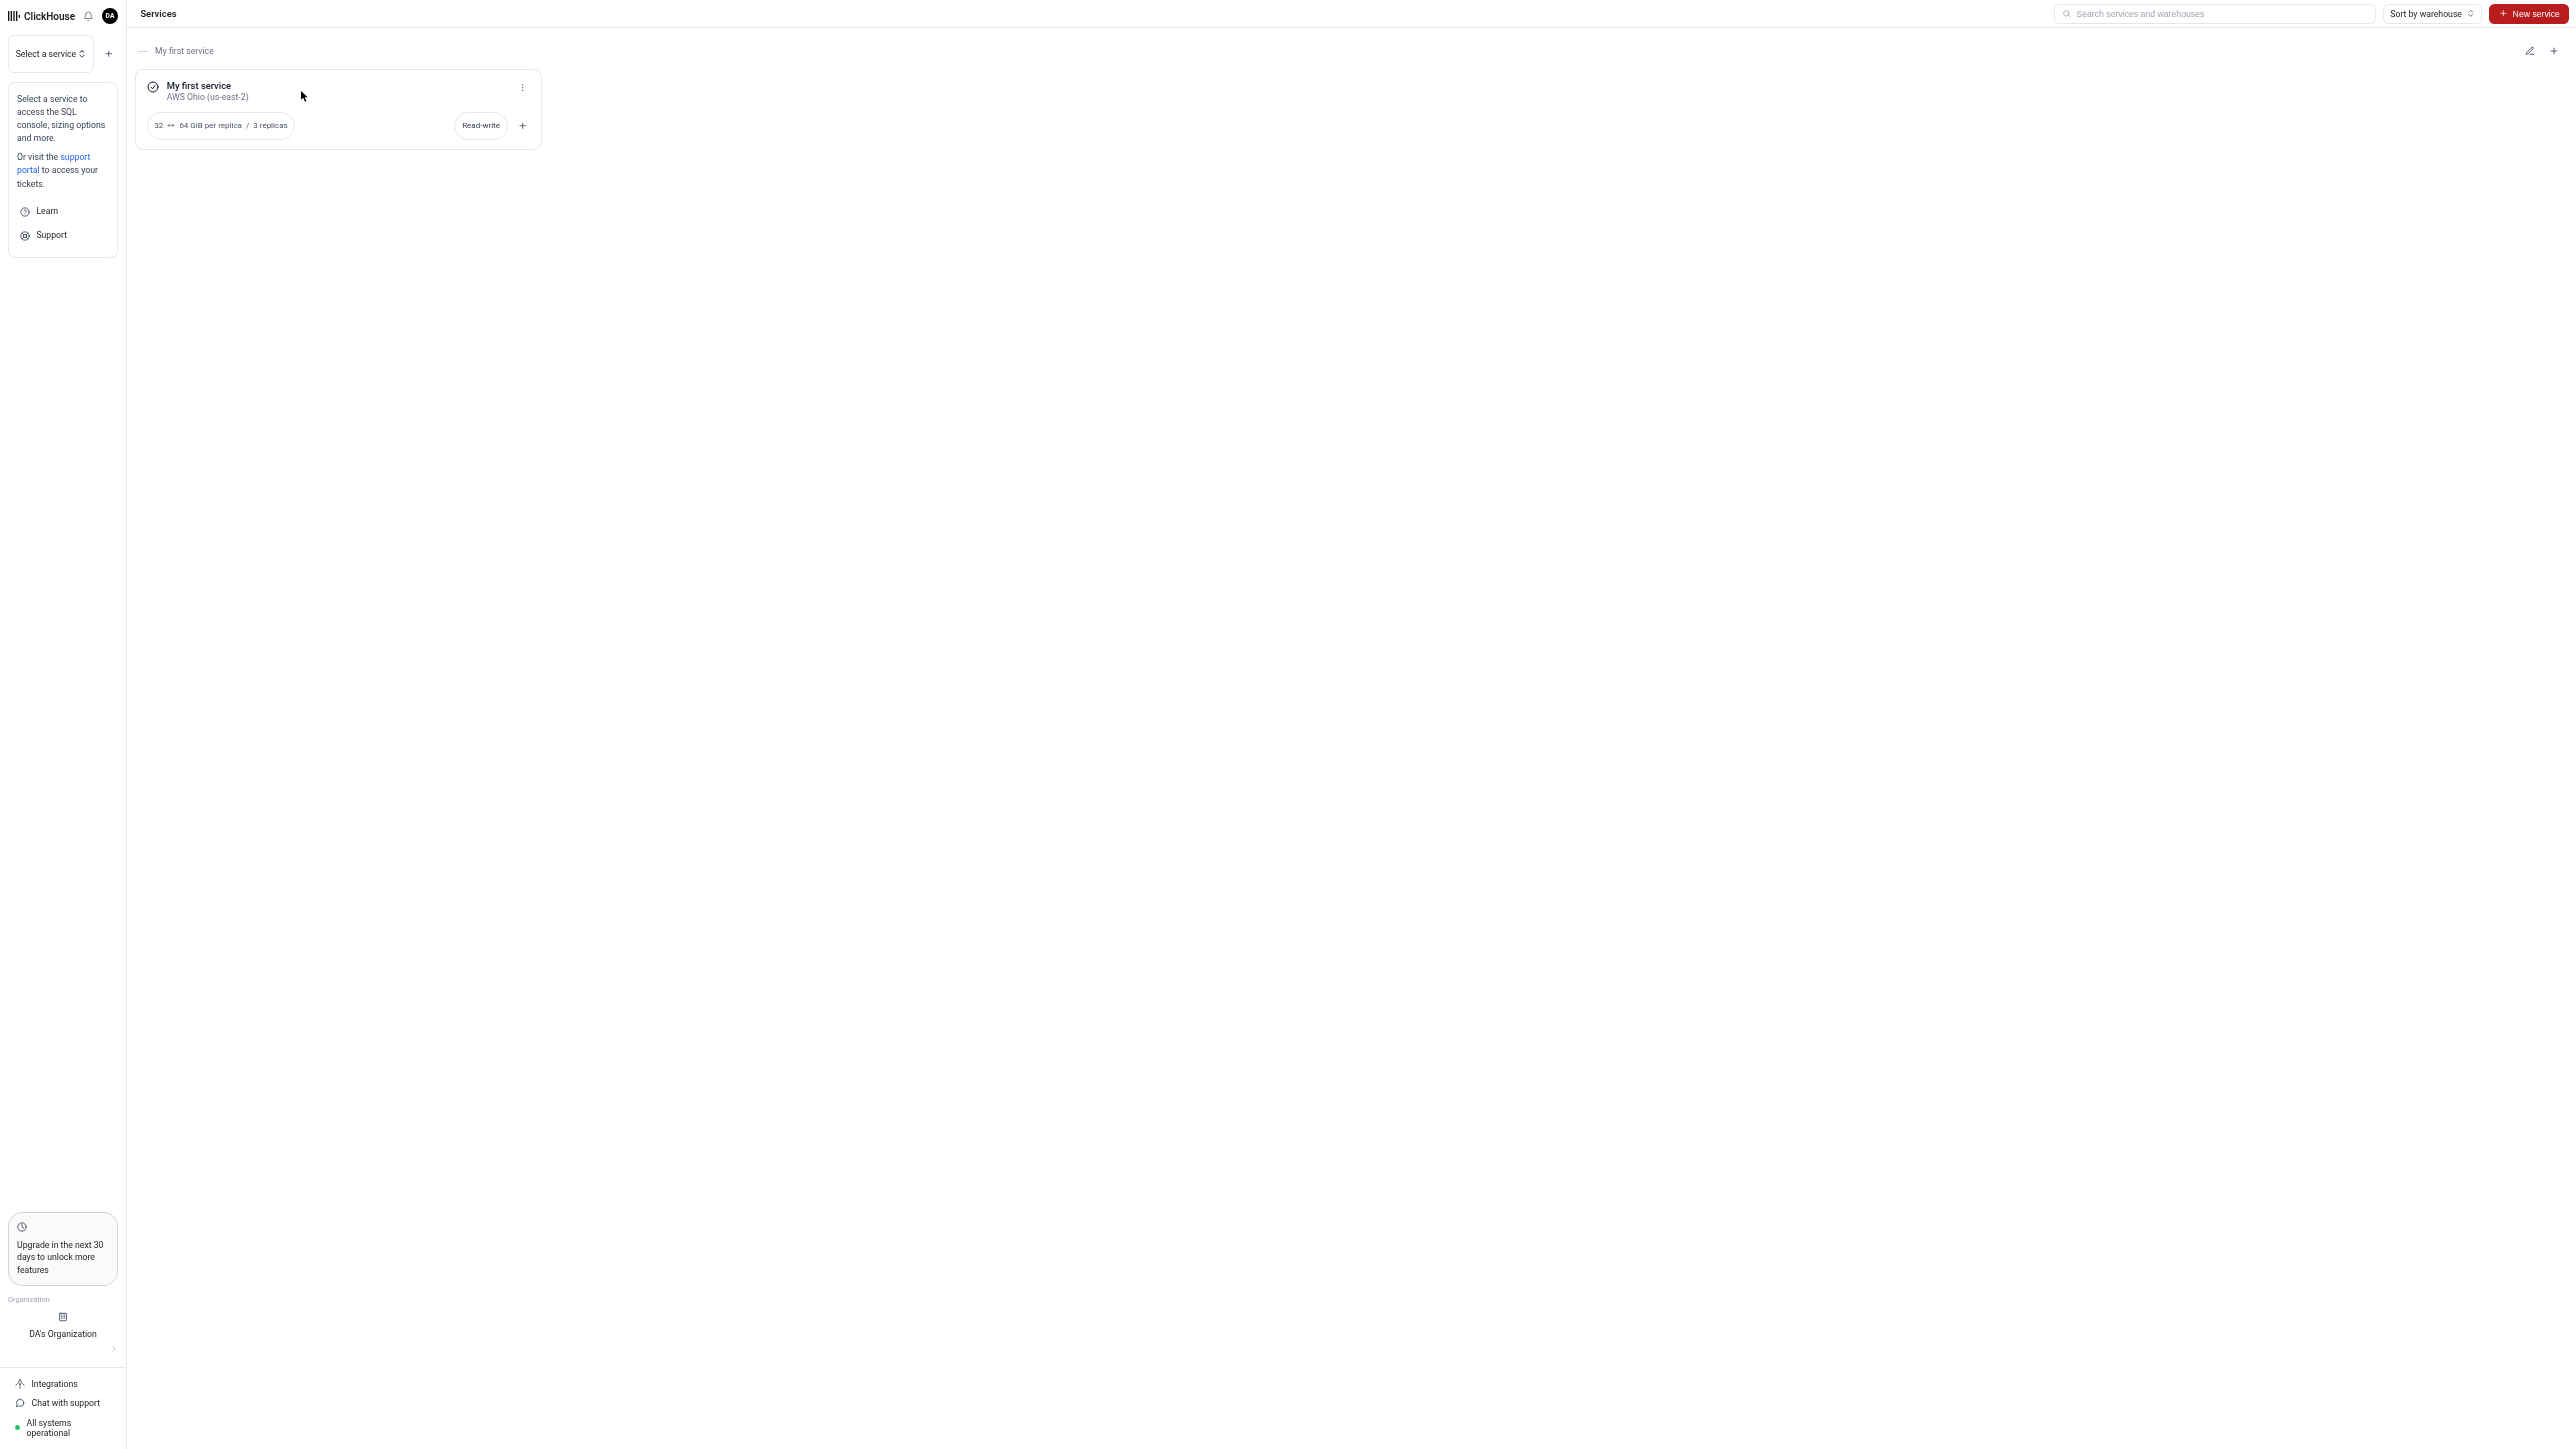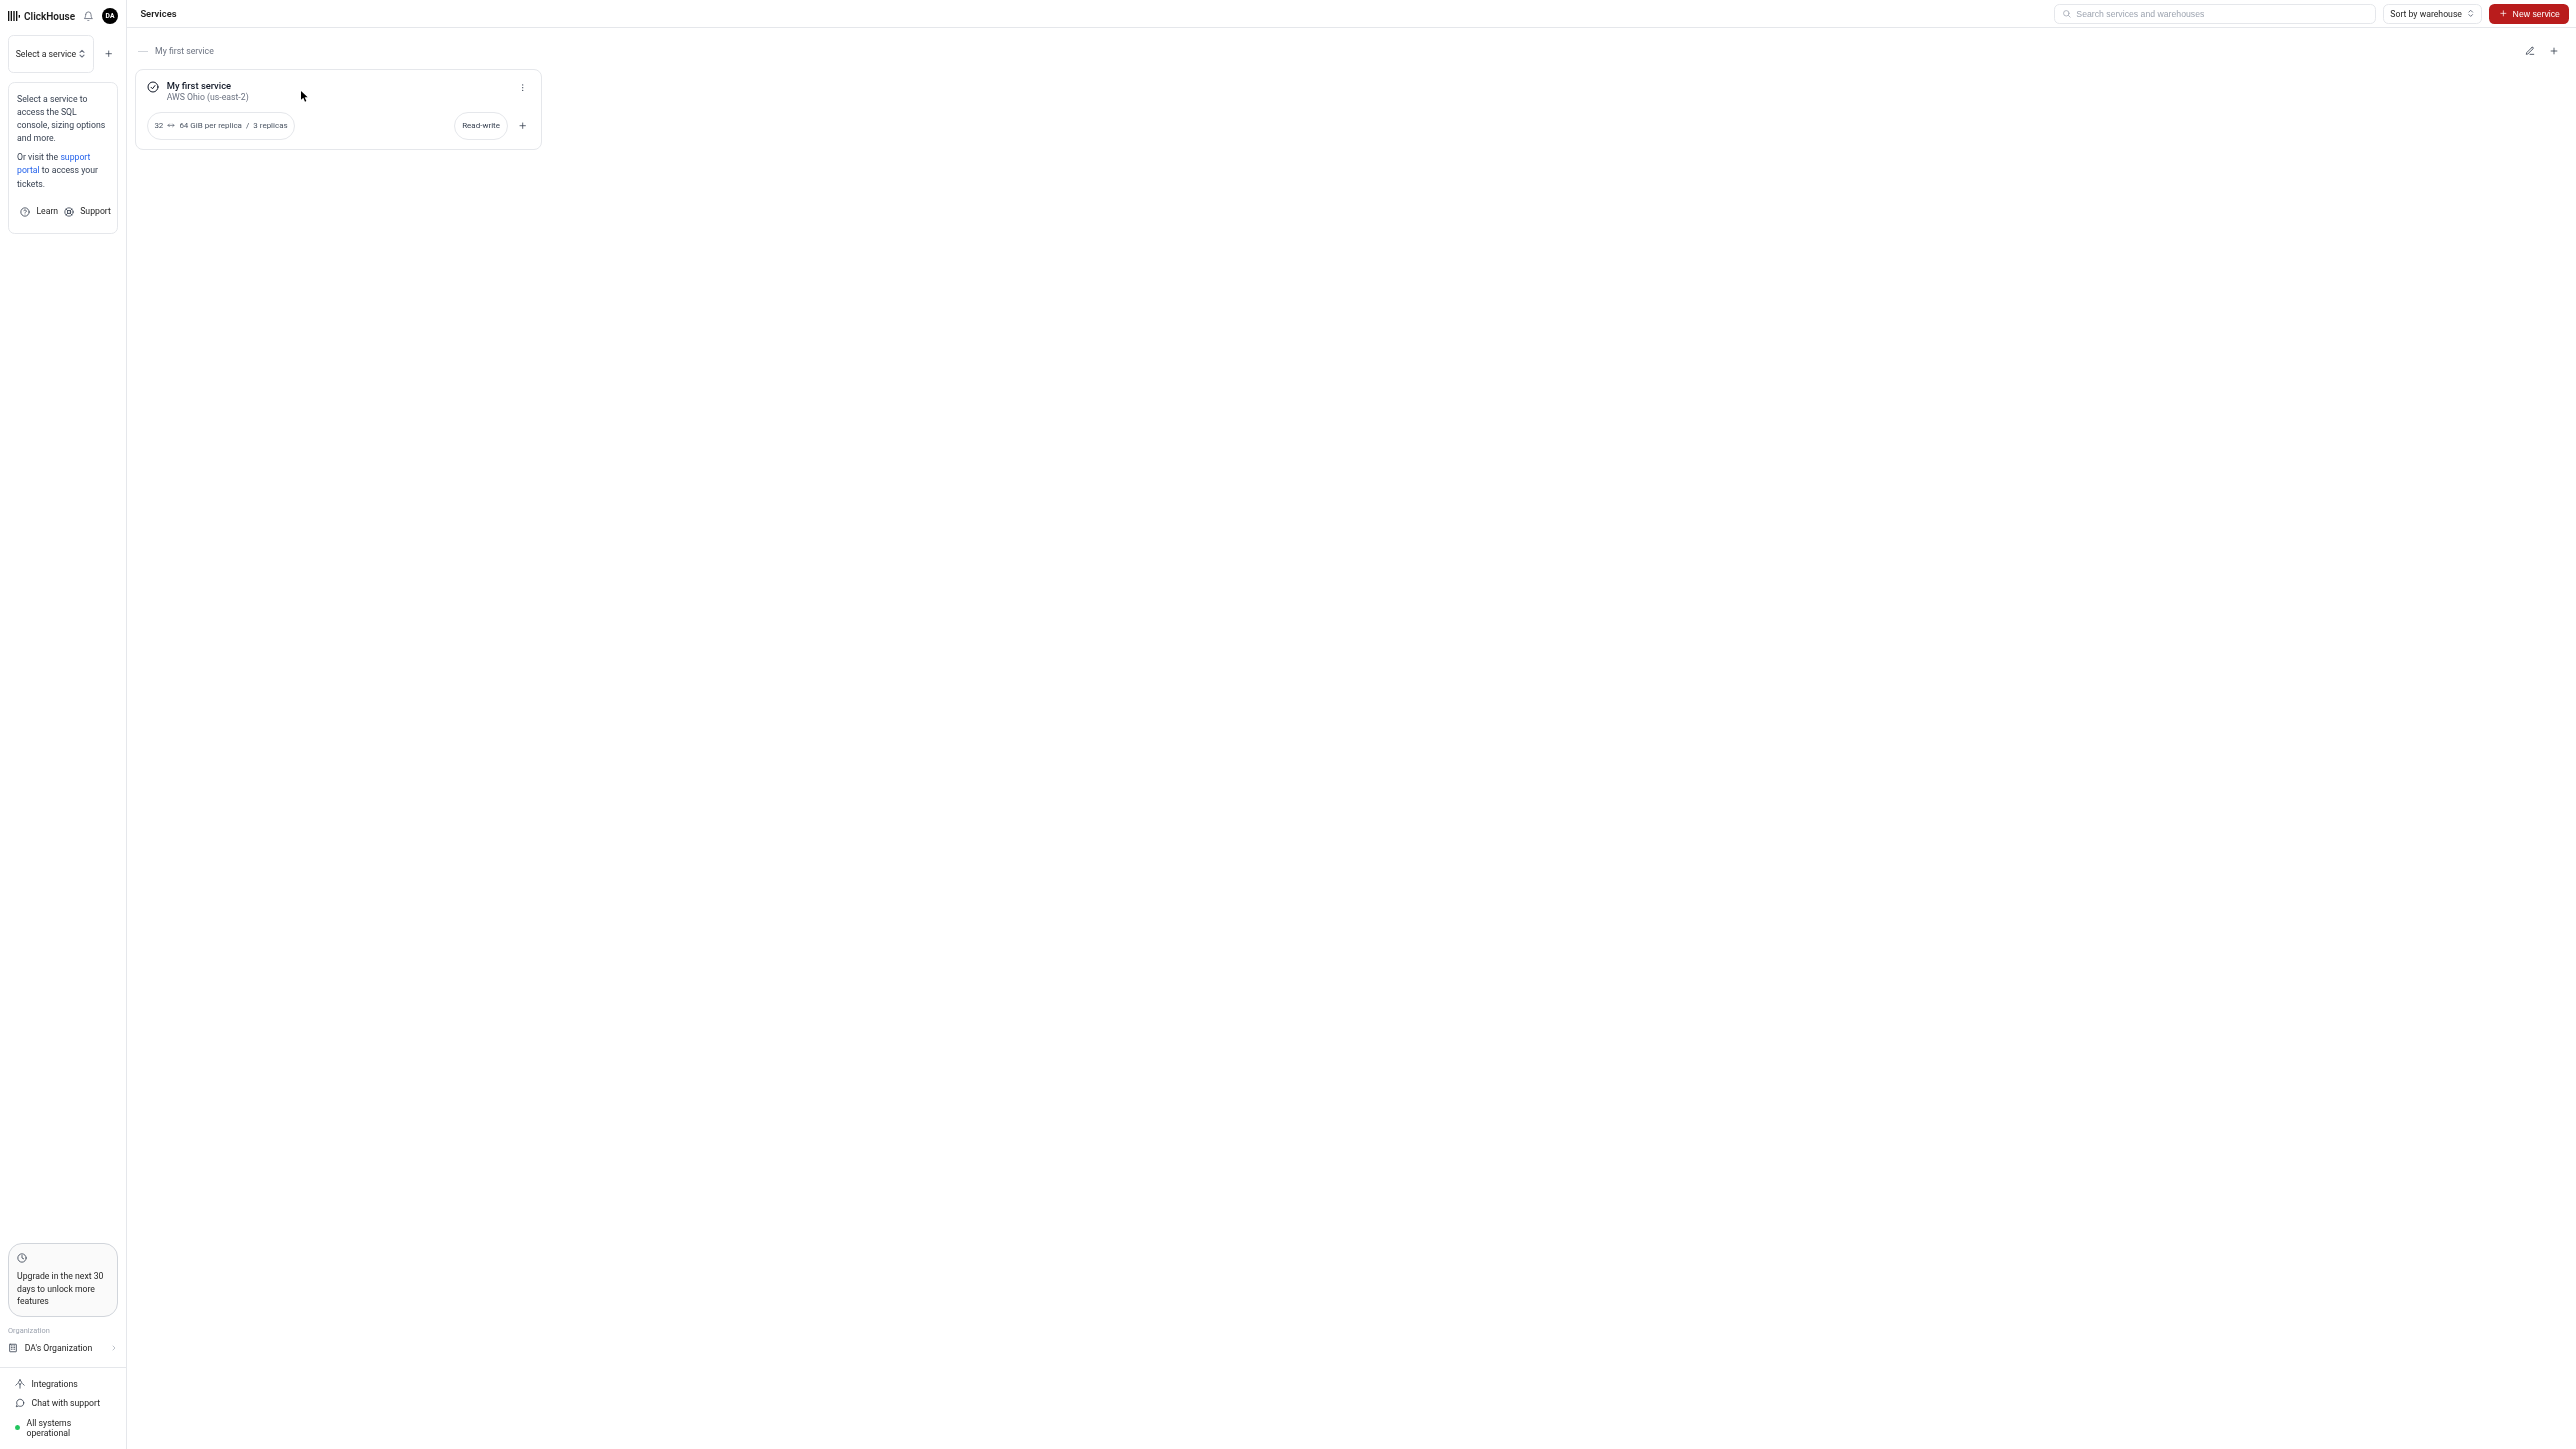--- a/index.html
+++ b/index.html
@@ -16,29 +16,29 @@
   .avatar { width: 16px; height: 16px; border-radius: 50%; background: #000000; color: #fff; font-size: 6.7px; font-weight: 700; display: inline-flex; align-items: center; justify-content: center; }
 
   .sb-select-row { display: flex; align-items: center; gap: 5.4px; padding: 5.4px 8px; }
   .select { flex: 1; height: 38px; border: 0.7px solid #e5e7eb; border-radius: 5.4px; display: flex; align-items: center; justify-content: space-between; padding: 0 6.7px; font-size: 8.7px; cursor: pointer; background: #fff; }
   .select-caret { color: #6b7280; }
   .add-btn { width: 19px; height: 19px; border: none; background: transparent; border-radius: 4px; display: inline-flex; align-items: center; justify-content: center; cursor: pointer; color: #374151; }
 
   .info-card { margin: 4px 8px; border: 0.7px solid #e5e7eb; border-radius: 6.7px; padding: 9.4px 8px; font-size: 8.7px; color: #374151; line-height: 1.5; }
   .info-card p + p { margin-top: 6.7px; }
   .info-card a { color: #2563eb; text-decoration: none; }
-  .info-links { margin-top: 9.4px; display: flex; flex-direction: row; }
+  .info-links { margin-top: 9.4px; display: flex; flex-direction: column; }
   .info-link { display: flex; align-items: center; gap: 6.7px; padding: 5.4px 2.7px; color: #1f1f1f; cursor: pointer; border-radius: 4px; }
 
   .sb-spacer { flex: 1; }
 
   .upgrade-card { margin: 5.4px 8px; border: 0.7px solid #d1d5db; border-radius: 14px; padding: 8px; display: flex; gap: 6.7px; align-items: flex-start; font-size: 8.7px; line-height: 1.45; color: #1f1f1f; background: #fafafa; flex-direction: column; }
   .upgrade-card svg { flex-shrink: 0; margin-top: 1.3px; }
   .org-label { font-size: 7.4px; color: #9ca3af; padding: 4px 8px 2.7px 8px; }
-  .org-row { display: flex; align-items: center; gap: 6.7px; padding: 5.4px 8px; cursor: pointer; }
+  .org-row { display: flex; align-items: center; gap: 6.7px; padding: 5.4px 8px; cursor: pointer; flex-direction: column; }
   .org-row .chev { margin-left: auto; color: #9ca3af; }
 
   .sb-divider { height: 0.7px; background: #e5e7eb; margin: 8px 0 4px 0; }
 
   .sb-bottom { padding: 2.7px 0 6.7px 0; }
   .sb-bottom .row { display: flex; align-items: center; gap: 6.7px; padding: 4.7px 14.8px; cursor: pointer; font-size: 8.7px; }
   .status-dot { width: 5.4px; height: 5.4px; border-radius: 50%; background: #22c55e; display: inline-block; }
 
   
   .main { flex: 1; display: flex; flex-direction: column; min-width: 0; }

